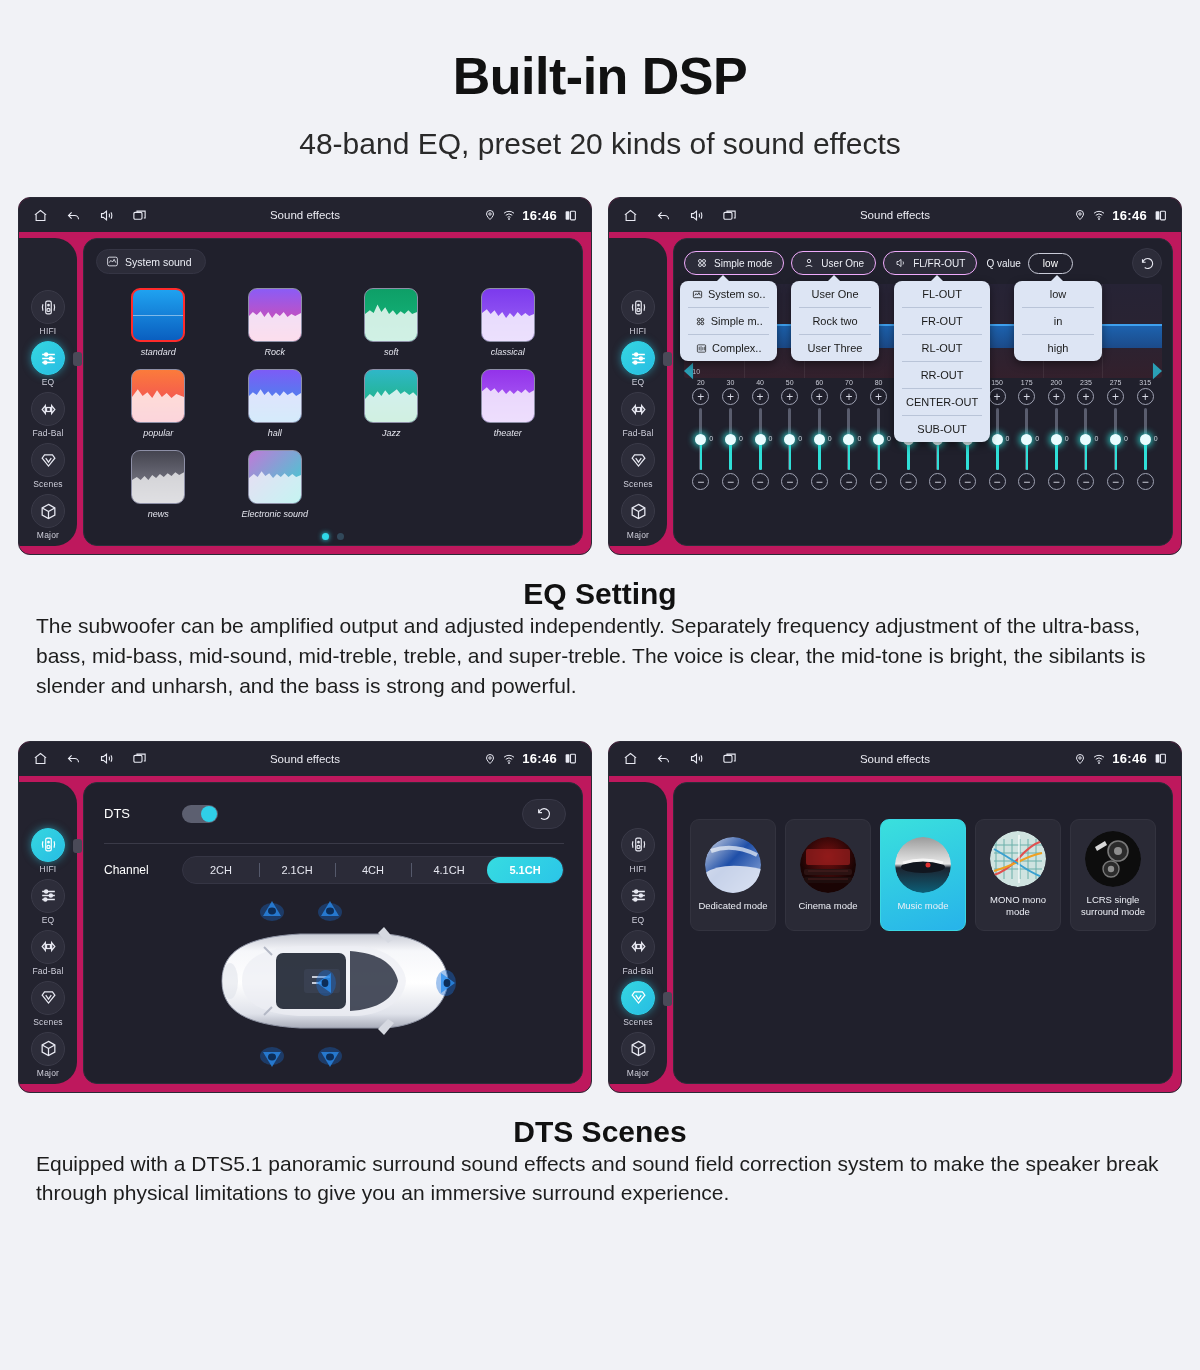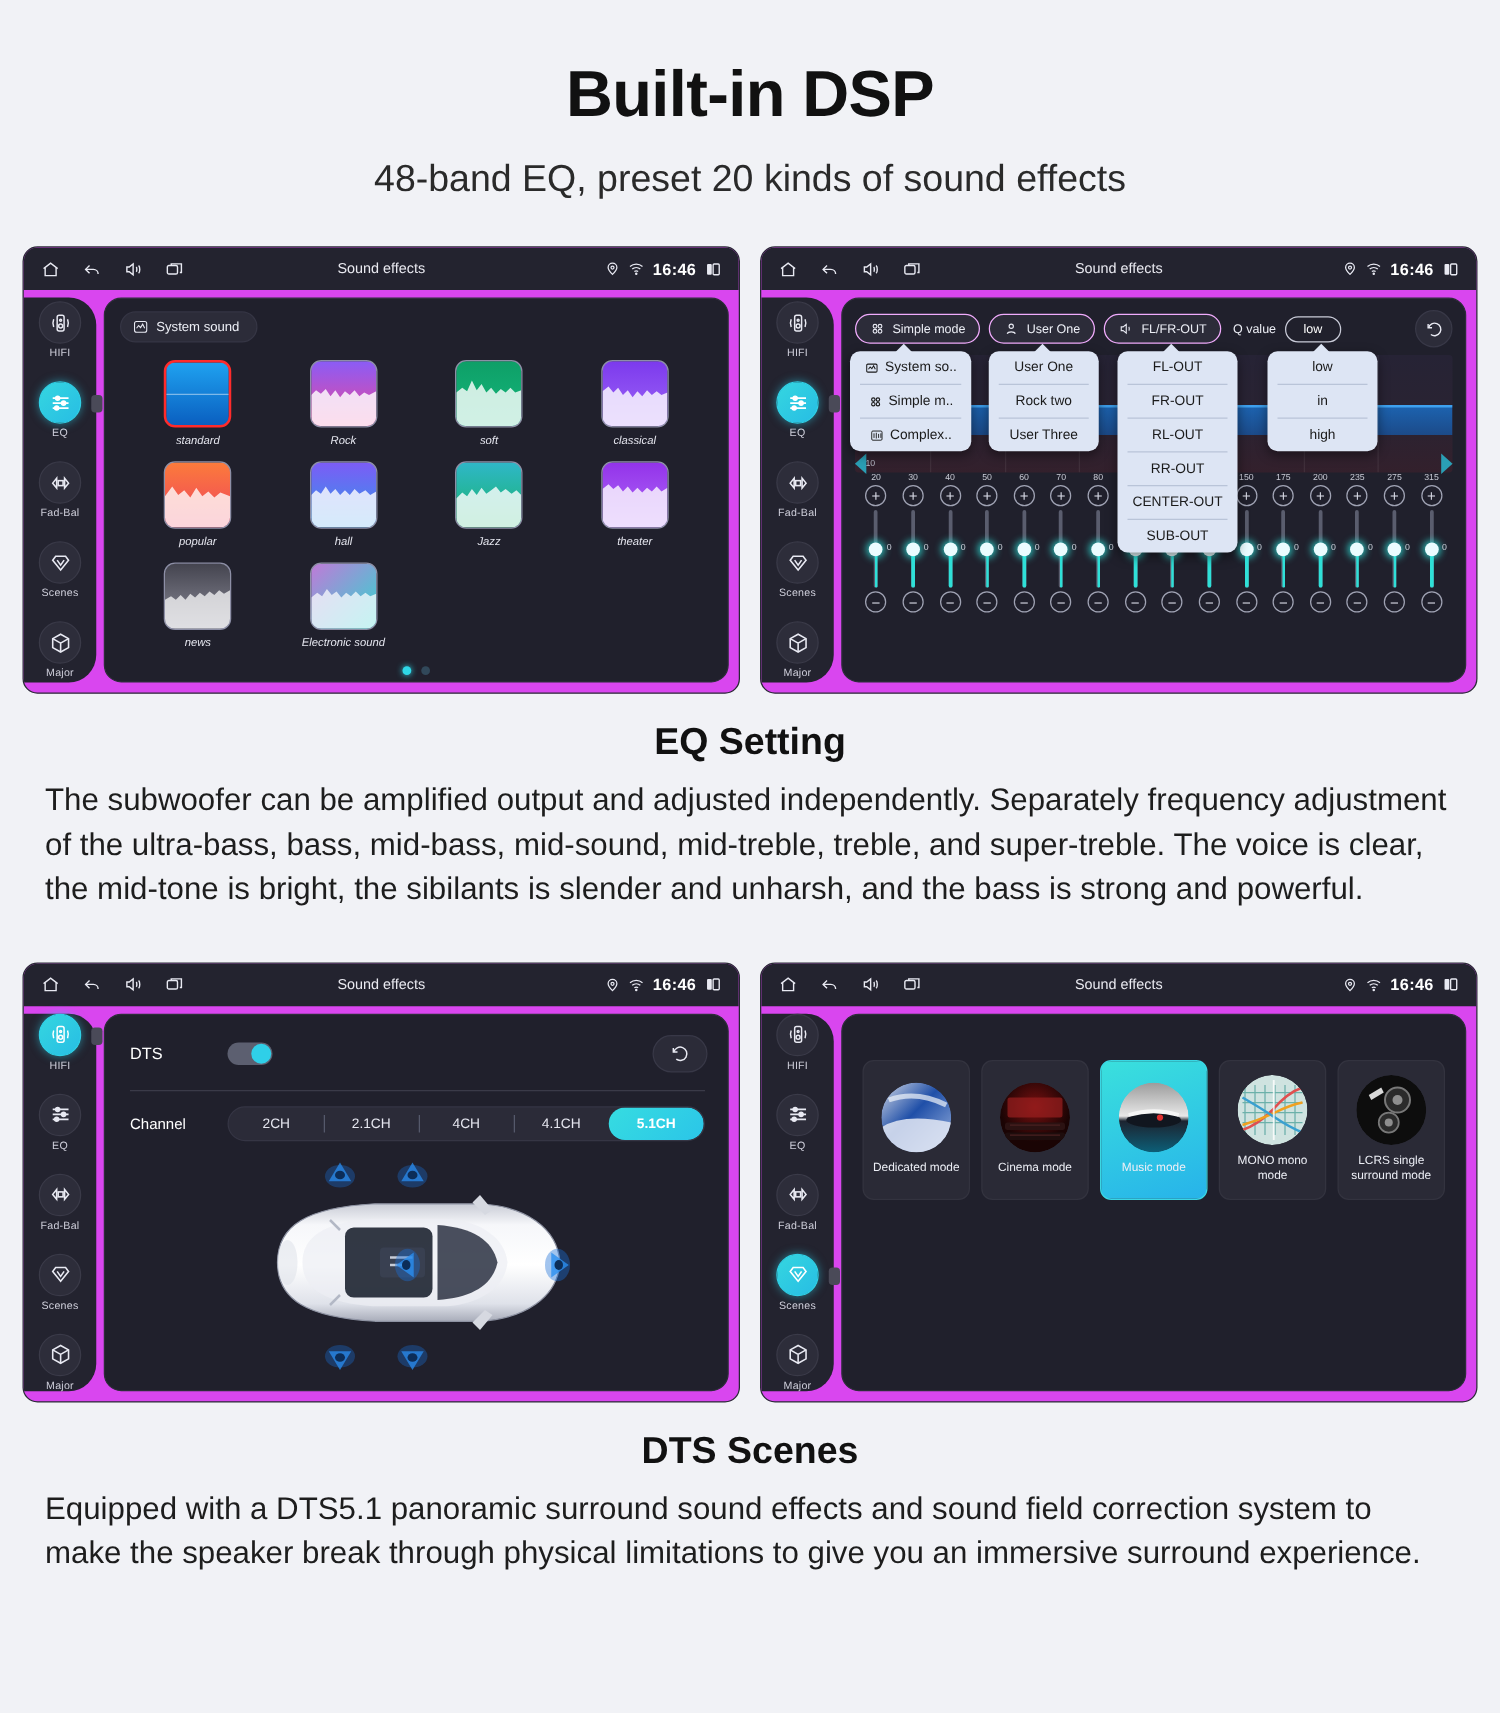--- a/index.html
+++ b/index.html
@@ -18,21 +18,21 @@
   }
   .main-sub {
     text-align: center; font-size: 30px; color: #2a2a2a; margin-top: 22px;
     font-weight: 400;
   }
 
   
   .screens-row { display: flex; gap: 16px; padding: 0 18px; margin-top: 36px; }
   .screen {
     width: 682px; height: 358px;
-    background: #d946ef; border-radius: 12px; position: relative;
+    background: #be185d; border-radius: 12px; position: relative;
     overflow: hidden; color: #fff;
     border: 1px solid #2a2a36;
   }
   .screen.short { height: 352px; }
 
   
   .statusbar {
     height: 34px; display: flex; align-items: center;
     padding: 0 14px; position: relative; background: #23232f;
   }
@@ -47,21 +47,21 @@
   }
   .sb-right .clock { font-size: 13px; letter-spacing: 0.3px; }
   svg { display: block; }
 
   
   .screen-body { display: flex; height: calc(100% - 34px); padding: 6px 8px 8px 0; }
 
   .sidebar {
     width: 58px; background: #23232f; border-radius: 0 22px 22px 0;
     display: flex; flex-direction: column; align-items: center;
-    justify-content: center; gap: 18px; padding: 6px 0; position: relative;
+    justify-content: flex-end; gap: 5px; padding: 6px 0; position: relative;
     flex: 0 0 58px;
   }
   .side-item {
     display: flex; flex-direction: column; align-items: center;
     gap: 2px; position: relative; width: 100%;
   }
   .side-circle {
     width: 34px; height: 34px; border-radius: 50%;
     background: #2d2d3a; display: flex; align-items: center; justify-content: center;
     border: 1px solid #3a3a48;
@@ -249,21 +249,21 @@
   .scene-tab.active {
     background: linear-gradient(135deg,#3ce0dd,#2ec9e8); border-radius: 12px; color: #fff;
   }
   .scene-tab.active::before { display: none; }
 
   
   .caption-title {
     text-align: center; font-size: 30px; font-weight: bold; color: #111; margin-top: 22px;
   }
   .caption-body {
-    font-size: 25px; color: #1d1d1d; line-height: 1.42; padding: 0 36px; margin-top: 12px;
+    font-size: 21px; color: #1d1d1d; line-height: 1.42; padding: 0 36px; 
   }
 </style>
 </head>
 <body>
 
 <div class="page">
 
   <h1 class="main-title">Built-in DSP</h1>
   <div class="main-sub">48-band EQ, preset 20 kinds of sound effects</div>
 

